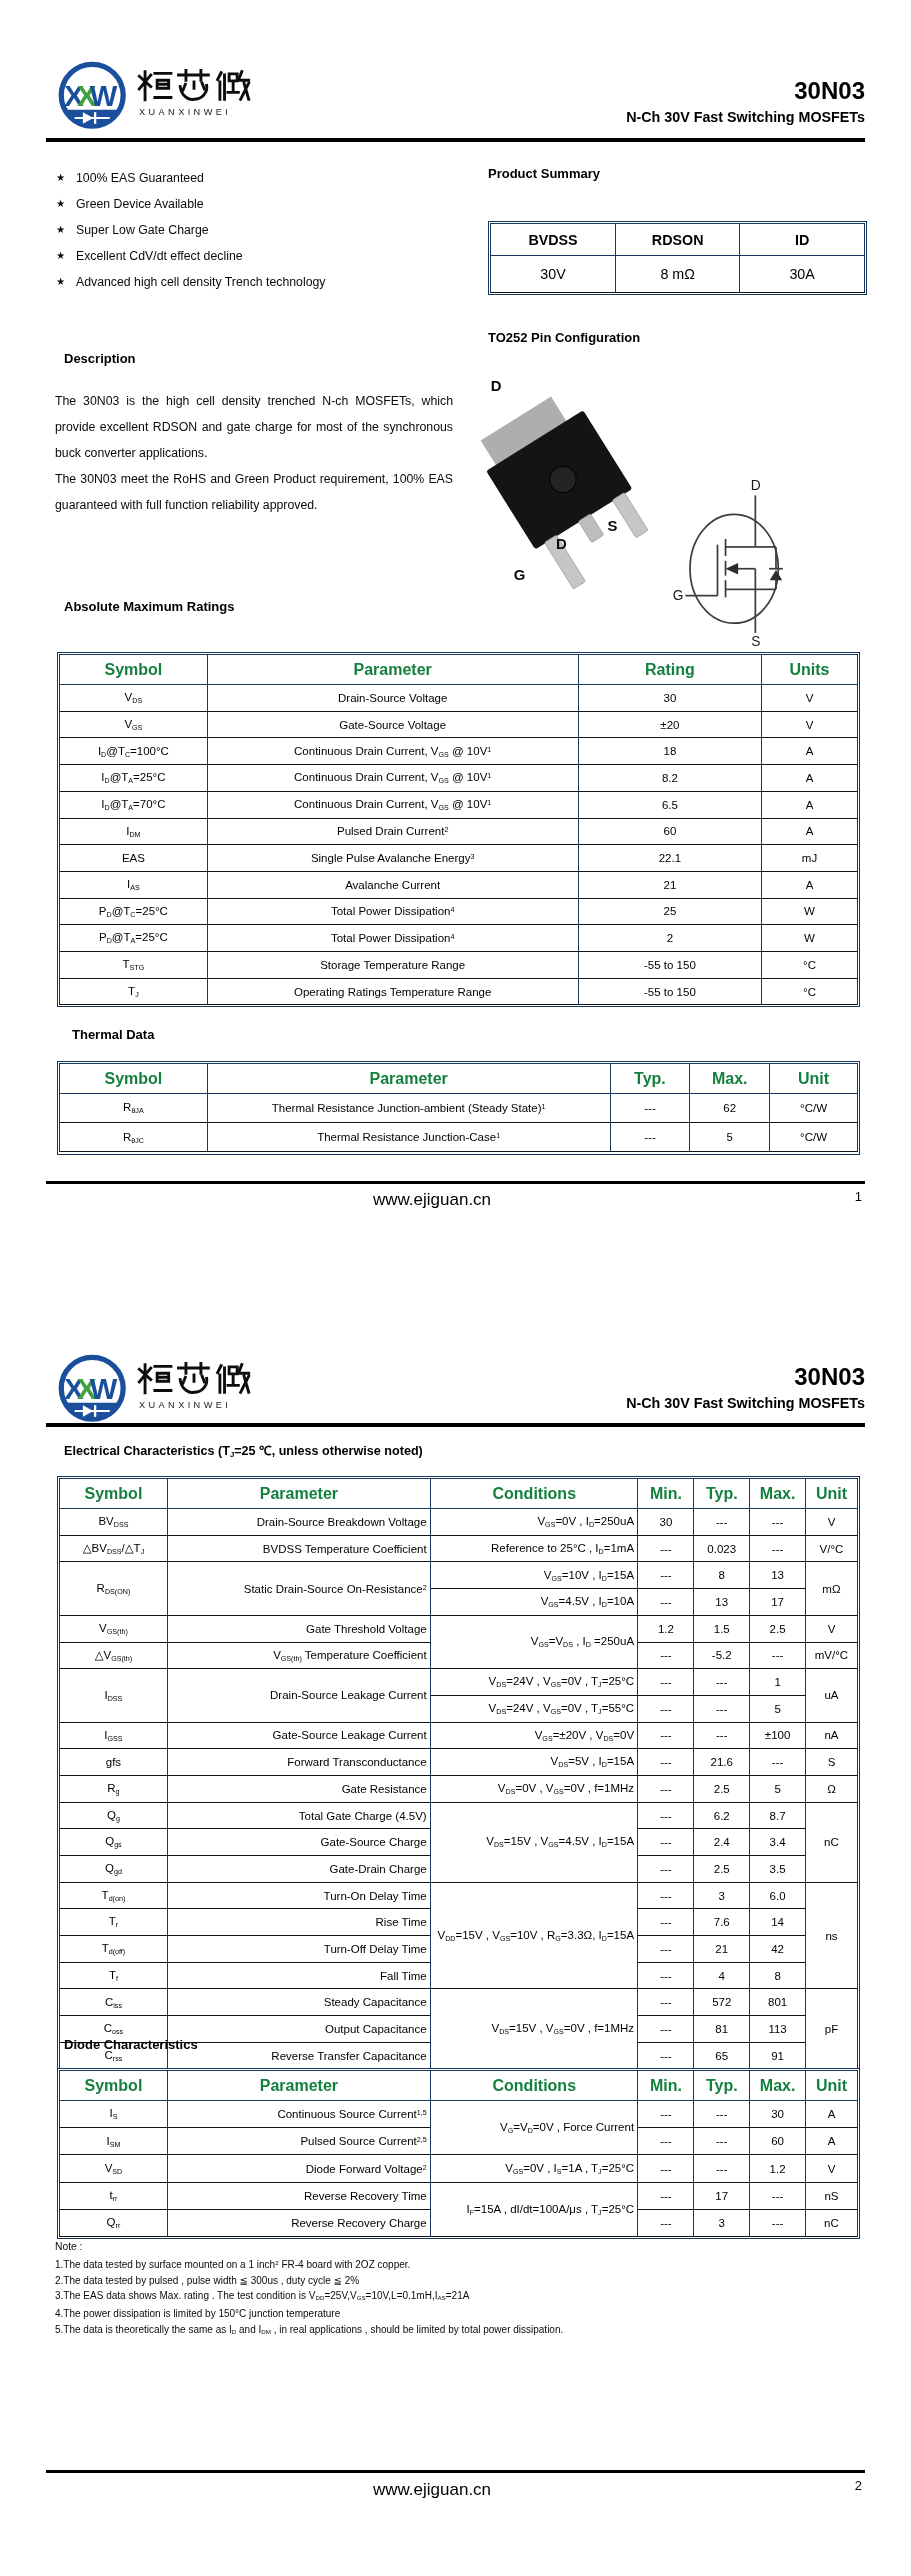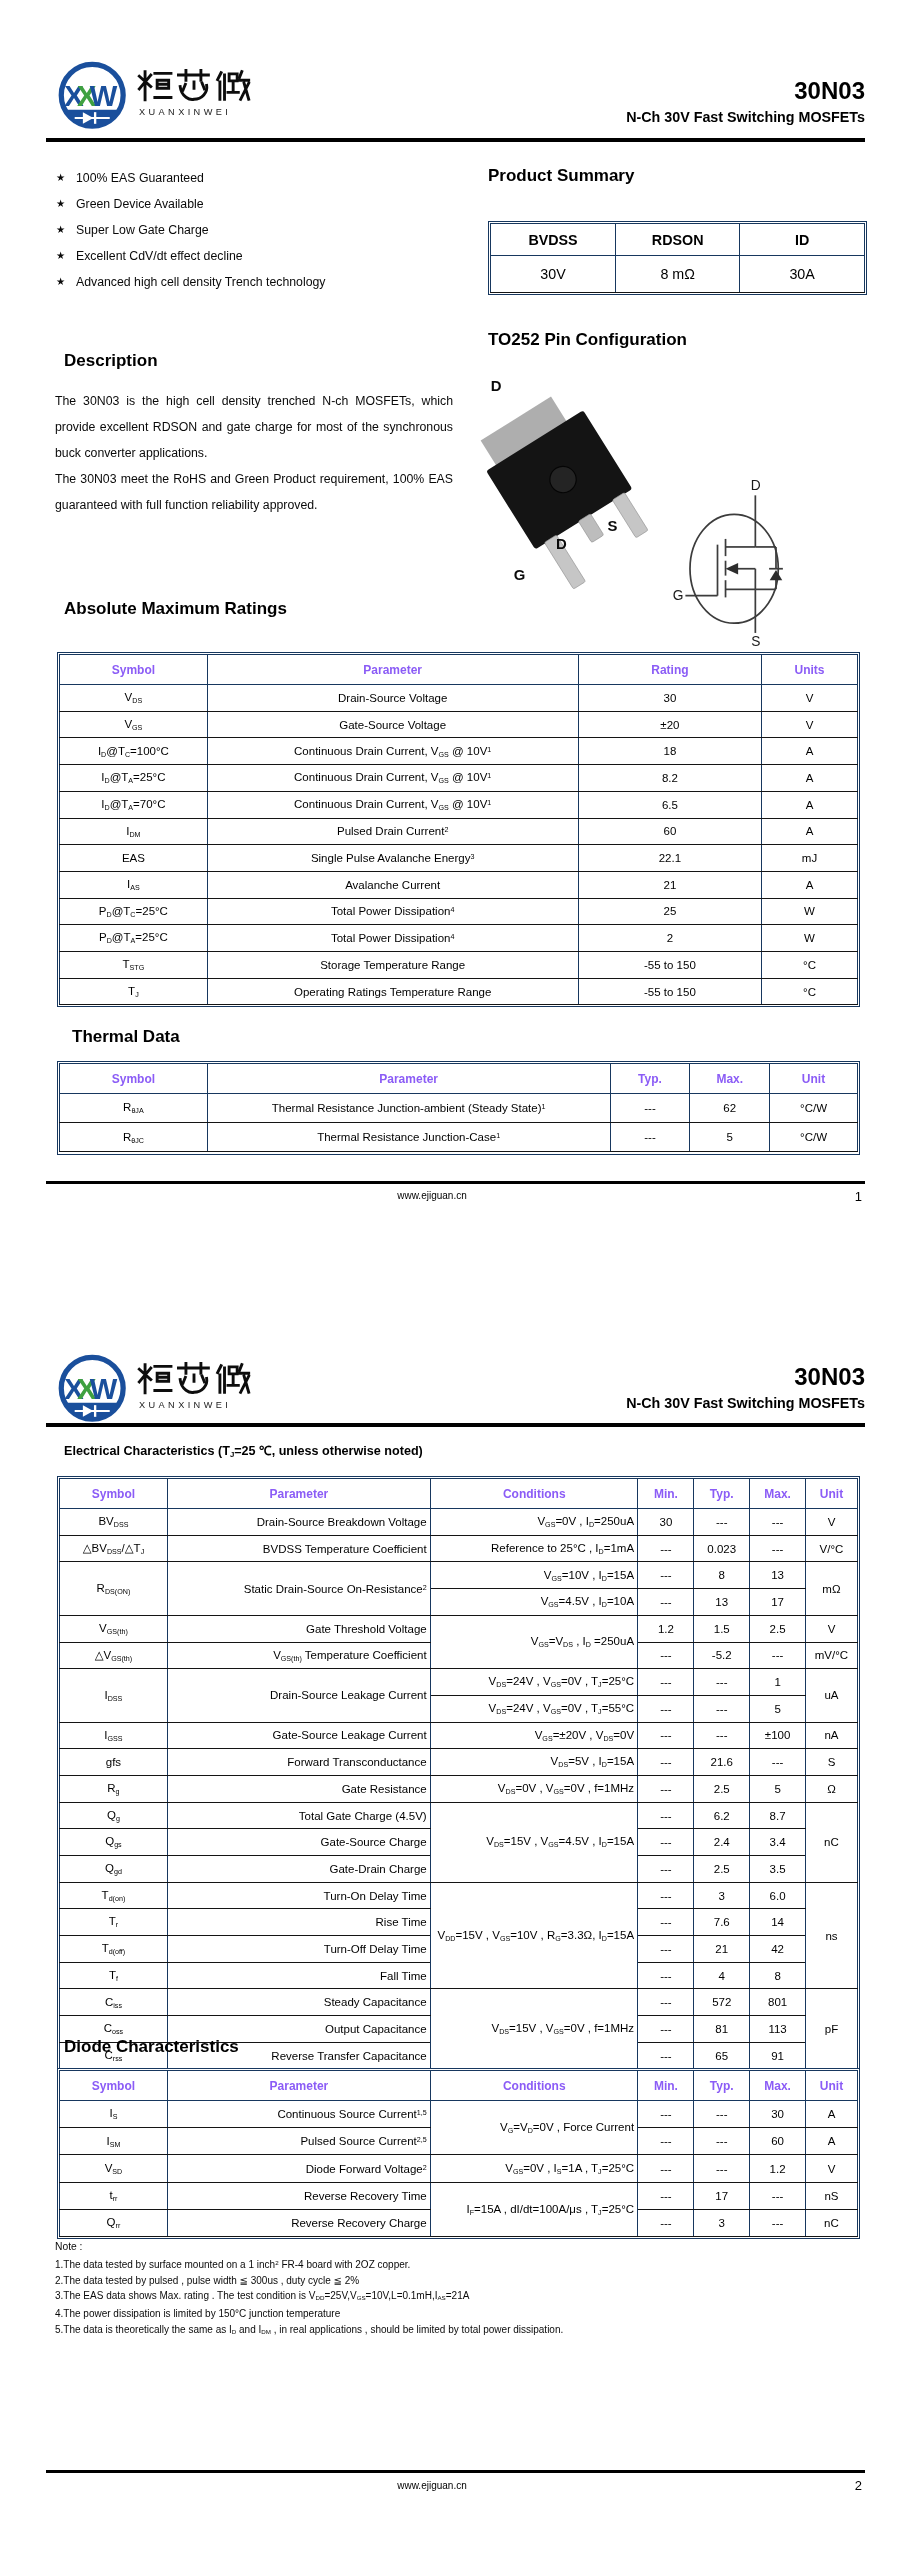--- a/index.html
+++ b/index.html
@@ -10,57 +10,57 @@
   
   .brand{position:absolute;left:56px;width:247px;height:77px;}
   .logo-cn{position:absolute;left:81px;top:9.2px;}
   .logo-latin{position:absolute;left:83px;top:48px;font-size:9.2px;letter-spacing:3.4px;
               color:#1b1b1b;font-weight:500;}
   .titles{position:absolute;right:46px;text-align:right;}
   .t1{font-size:24px;font-weight:bold;line-height:25px;}
   .t2{font-size:14.3px;font-weight:bold;line-height:17px;margin-top:5.7px;}
 
   
-  .h-sec{position:absolute;font-size:17px;font-weight:bold;color:#000;}
+  .h-sec{position:absolute;font-size:13px;font-weight:bold;color:#000;}
 
   
   .features{position:absolute;left:55px;top:165px;width:313px;list-style:none;margin:0;padding:0;}
   .features li{position:relative;padding-left:21px;font-size:12.3px;line-height:26px;color:#0a0a0a;}
   .features .star{position:absolute;left:1.1px;top:0;font-size:10.3px;}
 
   
   .desc{position:absolute;left:55px;top:388px;width:398px;font-size:12.3px;line-height:26px;
         text-align:justify;color:#0a0a0a;}
   .desc p{margin:0;}
 
   
   .tbl-wrap{position:absolute;border:1.1px solid #17375E;padding:1.1px;background:#fff;box-sizing:border-box;}
   table.tbl{width:100%;border-collapse:collapse;table-layout:fixed;background:#fff;}
-  .tbl th{color:#8b5cf6;font-weight:bold;font-size:12px;height:29px;
+  .tbl th{color:#15803d;font-weight:bold;font-size:16px;height:29px;
           border-left:1.1px solid #17375E;border-right:1.1px solid #17375E;
           border-top:1.1px solid #17375E;border-bottom:1.7px solid #17375E;padding:0 2.3px;}
   .tbl td{font-size:11.5px;text-align:center;color:#000;height:23.5px;padding:1.1px 3.4px;
           border-left:1.1px solid #17375E;border-right:1.1px solid #17375E;
           border-top:1.1px solid #141414;border-bottom:1.1px solid #141414;
           overflow:hidden;}
   .tbl td.cond,.tbl td.param{text-align:right;padding-left:0;}
   .t-product th{color:#000;font-size:14.3px;height:31px;}
   .t-product td{font-size:14.3px;height:34px;}
   .t-thermal td{height:26px;}
   .t-diode td{height:24px;}
   sub{font-size:62%;vertical-align:-0.22em;letter-spacing:0;}
   sup{font-size:62%;vertical-align:0.45em;}
 
   
   .notes{position:absolute;left:55px;top:2241px;width:815px;color:#0a0a0a;}
   .notes .nt{font-size:10.3px;margin-bottom:3.4px;}
   .notes div.nl{font-size:10px;line-height:15.5px;}
 
   
-  .footer-url{position:absolute;left:0;width:864px;text-align:center;font-size:10px;color:#000;}
+  .footer-url{position:absolute;left:0;width:864px;text-align:center;font-size:17px;color:#000;}
   .footer-page{position:absolute;right:49px;font-size:13px;color:#000;}
 
   .svg-block{position:absolute;}
   .pkg-label{font-size:26px;font-weight:bold;fill:#0a0a0a;font-family:"Liberation Sans",sans-serif;}
   .sym-label{font-size:24px;fill:#1a1a1a;font-family:"Liberation Sans",sans-serif;}
 </style>
 </head>
 <body>
 
 <div class="sheet">

